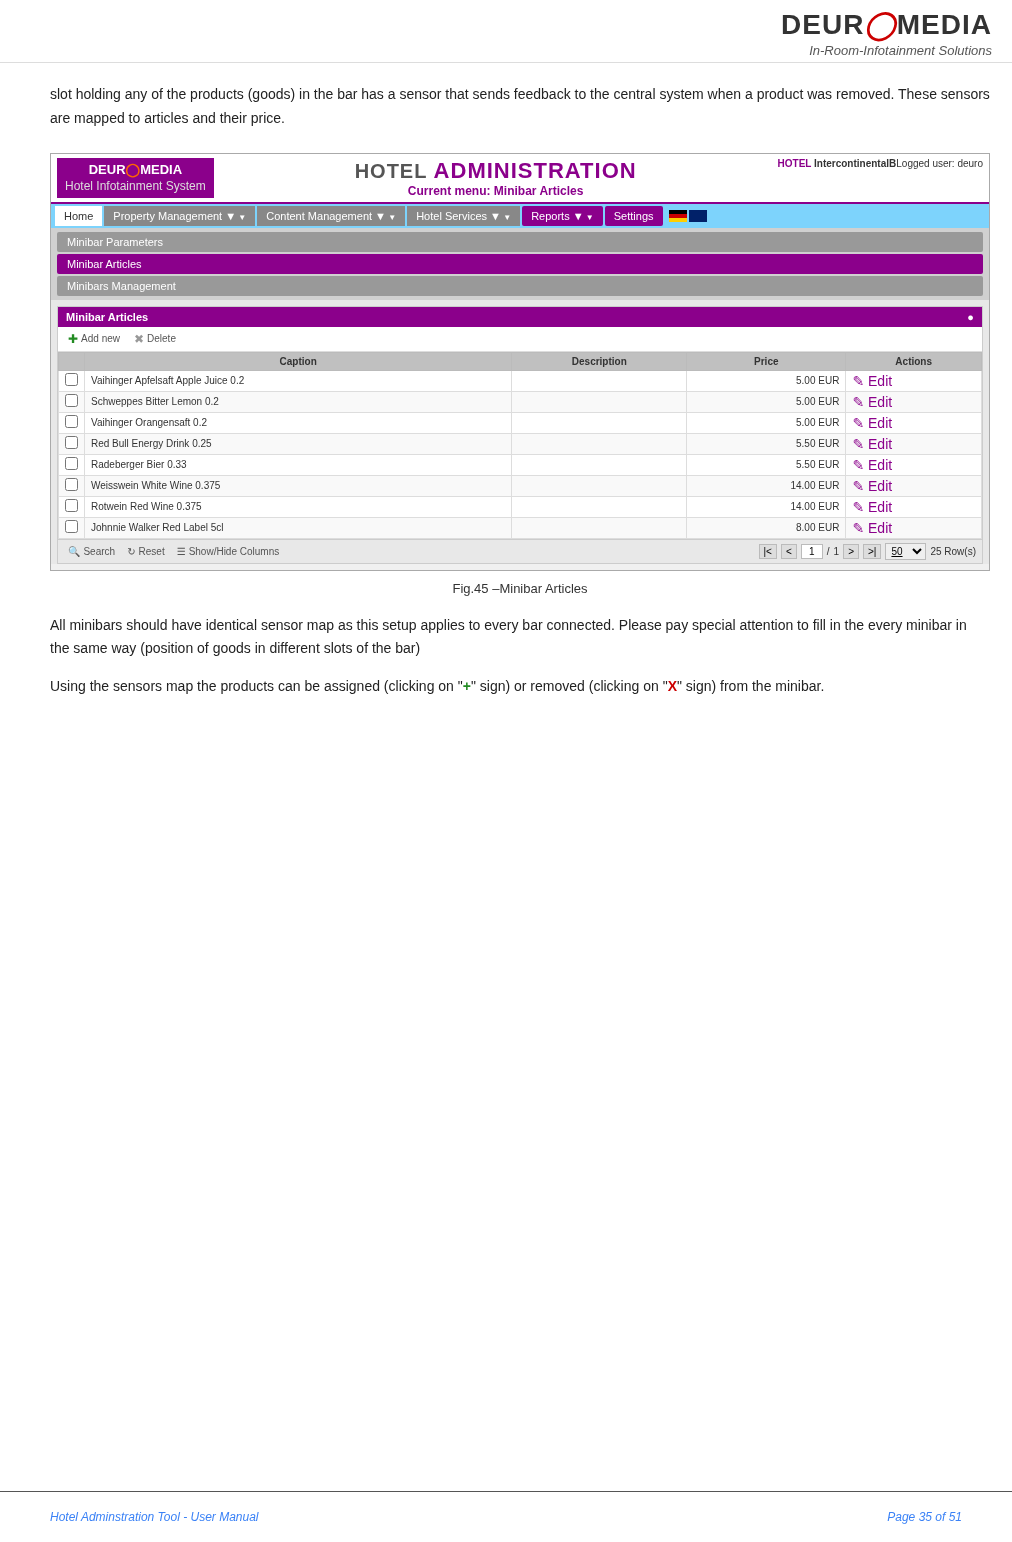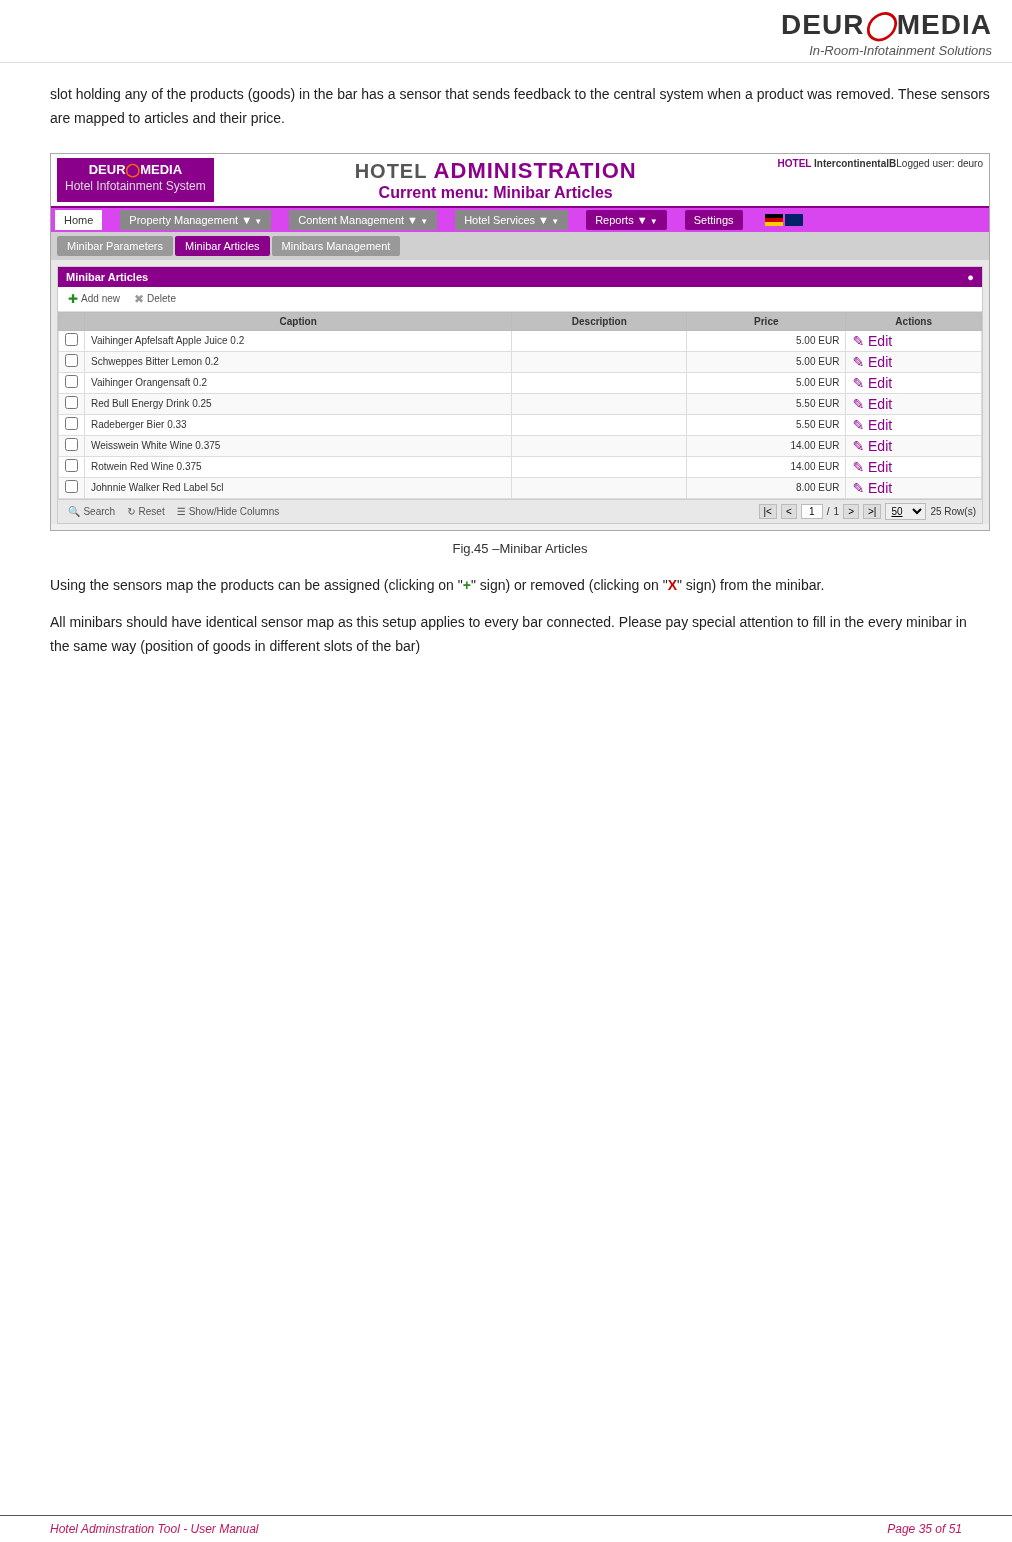--- a/index.html
+++ b/index.html
@@ -102,42 +102,42 @@
     }
     .admin-title-main {
       font-size: 20px;
       font-weight: bold;
       color: #555;
       letter-spacing: 1px;
     }
     .admin-title-main span.hotel-word { color: #555; }
     .admin-title-main span.admin-word { color: #8b008b; font-size: 22px; }
     .admin-current-menu {
-      font-size: 16px;
+      font-size: 12px;
       color: #666;
     }
     .admin-current-menu span { color: #8b008b; font-weight: bold; }
     .admin-user-info {
       font-size: 10px;
       text-align: right;
       color: #333;
       display: flex;
       flex-direction: row;
       justify-content: center;
     }
     .admin-user-info .hotel-name { font-weight: bold; color: #333; }
     .admin-user-info .hotel-word-sm { color: #8b008b; }
 
     
     .admin-navbar {
-      background: #d946ef;
+      background: #7dd3fc;
       display: flex;
       align-items: center;
       padding: 2px 4px;
-      gap: 18px;
+      gap: 2px;
     }
     .nav-item {
       padding: 3px 8px;
       font-size: 11px;
       color: #fff;
       background: #888;
       cursor: pointer;
       border: 1px solid transparent;
     }
     .nav-item.active {
@@ -162,23 +162,23 @@
       margin-left: 4px;
       display: flex;
       gap: 2px;
       align-items: center;
     }
 
     
     .admin-subnav {
       background: #d0d0d0;
       display: flex;
-      align-items: center;
       padding: 4px 6px;
       gap: 2px;
+      flex-direction: column;
     }
     .subnav-item {
       padding: 4px 10px;
       font-size: 11px;
       color: #fff;
       background: #999;
       cursor: pointer;
       border-radius: 2px;
     }
     .subnav-item.active {
@@ -305,24 +305,24 @@
 
     
     .page-footer {
       position: absolute;
       bottom: 0;
       left: 0;
       right: 0;
       border-top: 1px solid #555;
       display: flex;
       justify-content: space-between;
-      padding: 6px 50px;
+      padding: 18px 50px;
       font-size: 12px;
       font-style: italic;
-      color: #be185d;
+      color: #3b82f6;
     }
 
     
     .flag-uk {
       display: inline-block;
       width: 18px;
       height: 12px;
       background: #012169;
       position: relative;
       overflow: hidden;
@@ -526,23 +526,23 @@
           </select>
           <span>25 Row(s)</span>
         </div>
       </div>
 
     </div>
   </div>
 
   <div class="figure-caption">Fig.45 –Minibar Articles</div>
 
+  <p class="body-para">All minibars should have identical sensor map as this setup applies to every bar connected. Please pay special attention to fill in the every minibar in the same way (position of goods in different slots of the bar)</p>
   <p class="body-para">
     Using the sensors map the products can be assigned (clicking on "<span class="plus-sign">+</span>" sign) or removed (clicking on "<span class="x-sign">X</span>" sign) from the minibar.
   </p>
-  <p class="body-para">All minibars should have identical sensor map as this setup applies to every bar connected. Please pay special attention to fill in the every minibar in the same way (position of goods in different slots of the bar)</p>
 
 </div>
 
 <div class="page-footer">
   <span>Hotel Adminstration Tool - User Manual</span>
   <span>Page 35 of 51</span>
 </div>
 
 </body></html>

